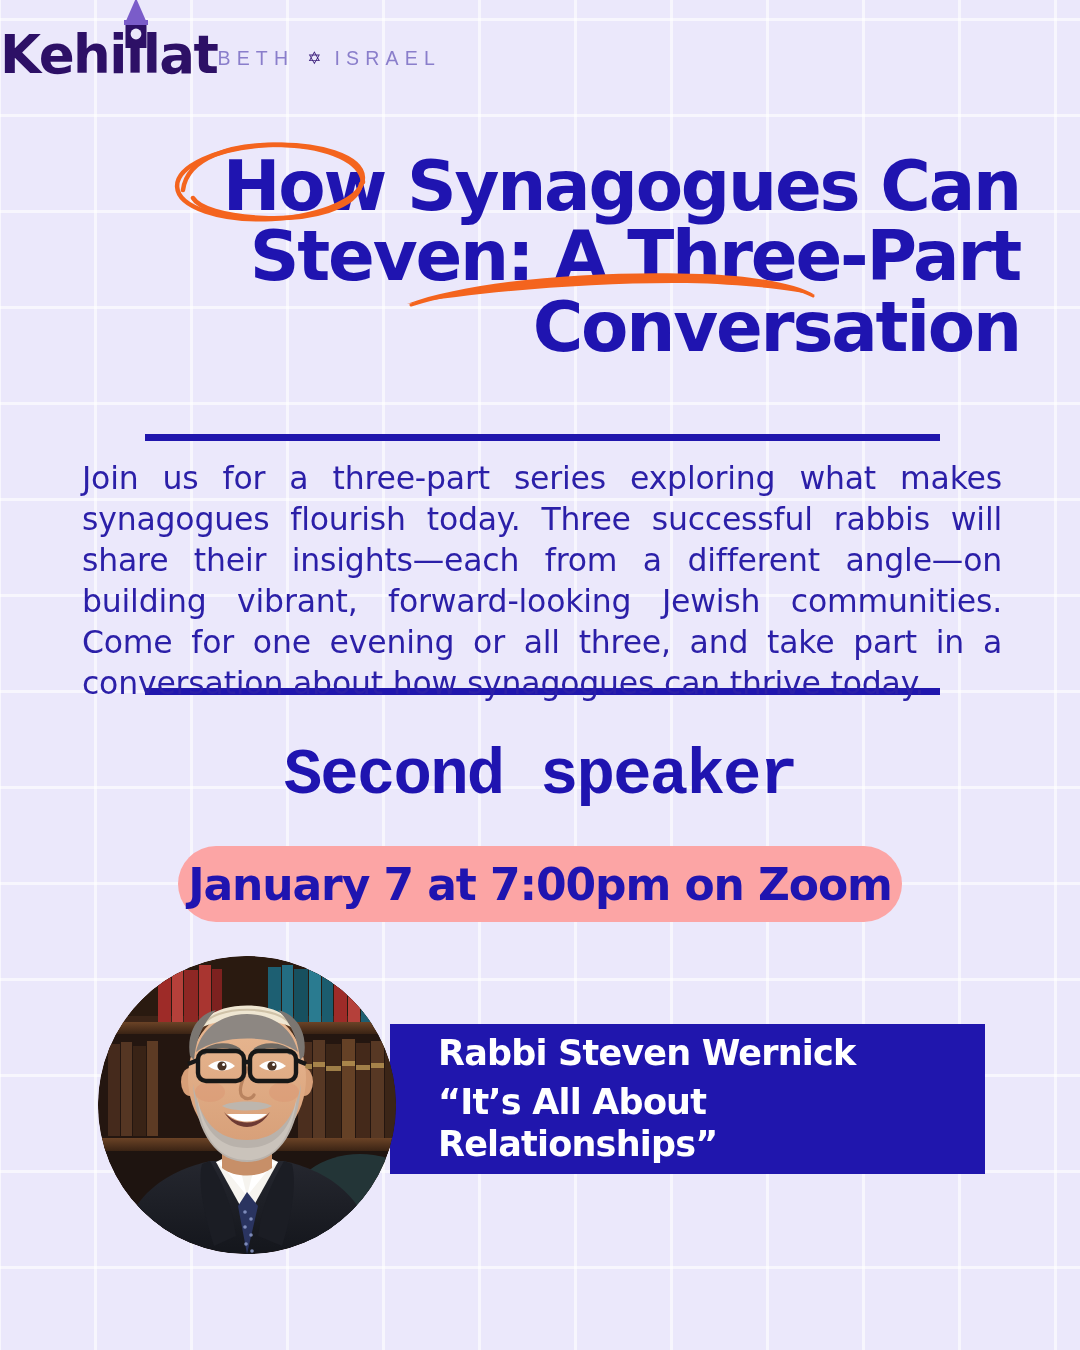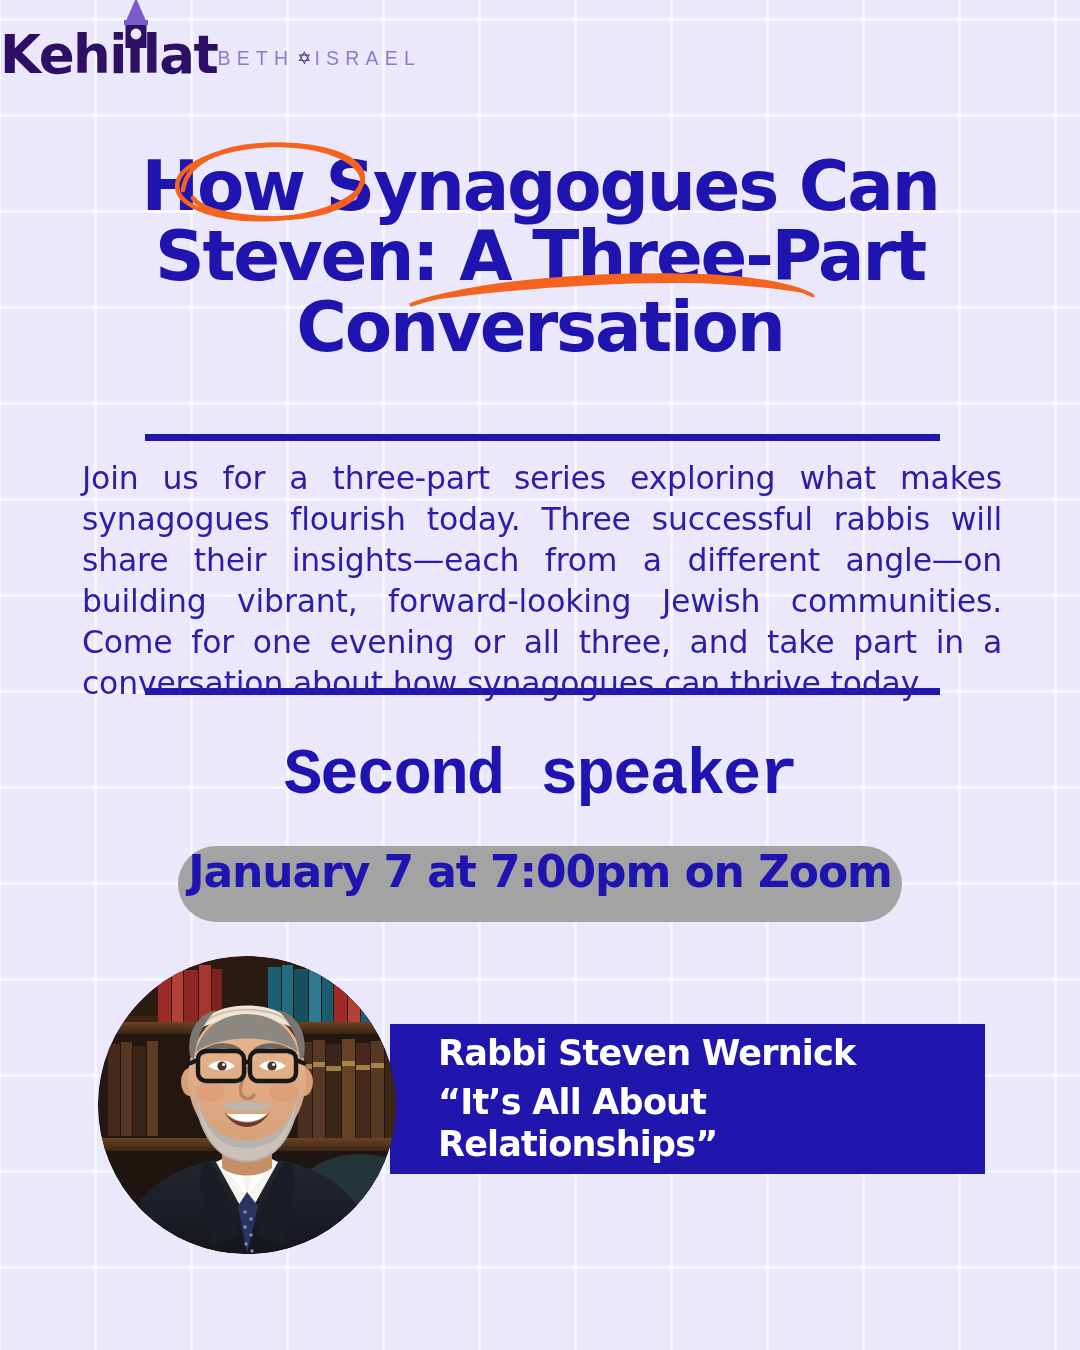--- a/index.html
+++ b/index.html
@@ -61,31 +61,31 @@
     transform:translateX(-50%);
   }
   .logo-sub {
     margin-top:7px;
     font-family:"Liberation Sans", sans-serif;
     font-size:19.5px;
     letter-spacing:6.2px;
     color:#8a7ecb;
     display:flex;
     align-items:center;
-    gap:3px;
+    gap:13px;
     font-weight:normal;
   }
   .logo-star { color:#3a1d7a; font-size:17px; letter-spacing:0; position:relative; top:0px; }
 
   
   #title-block {
     position:absolute;
     top:152px;
     left:60px; right:60px;
-    text-align:center;
+    text-align:right;
   }
   .title-line {
     position:relative;
     font-family:"DejaVu Sans", sans-serif;
     font-weight:bold;
     font-size:69px;
     line-height:0.99;
     letter-spacing:-2.2px;
     color:#1f14b0;
     white-space:nowrap;
@@ -148,23 +148,24 @@
     color:#1f14b0;
   }
 
   
   #date-pill {
     position:absolute;
     top:846px;
     left:178px;
     width:724px;
     height:76px;
-    background:#a3a3a3;
+    background:#fca5a5;
     border-radius:38px;
     display:flex;
+    align-items:center;
     justify-content:center;
     font-family:"DejaVu Sans", sans-serif;
     font-weight:bold;
     font-size:44px;
     letter-spacing:-1.1px;
     color:#1f14b0;
   }
 
   
   #name-box {

